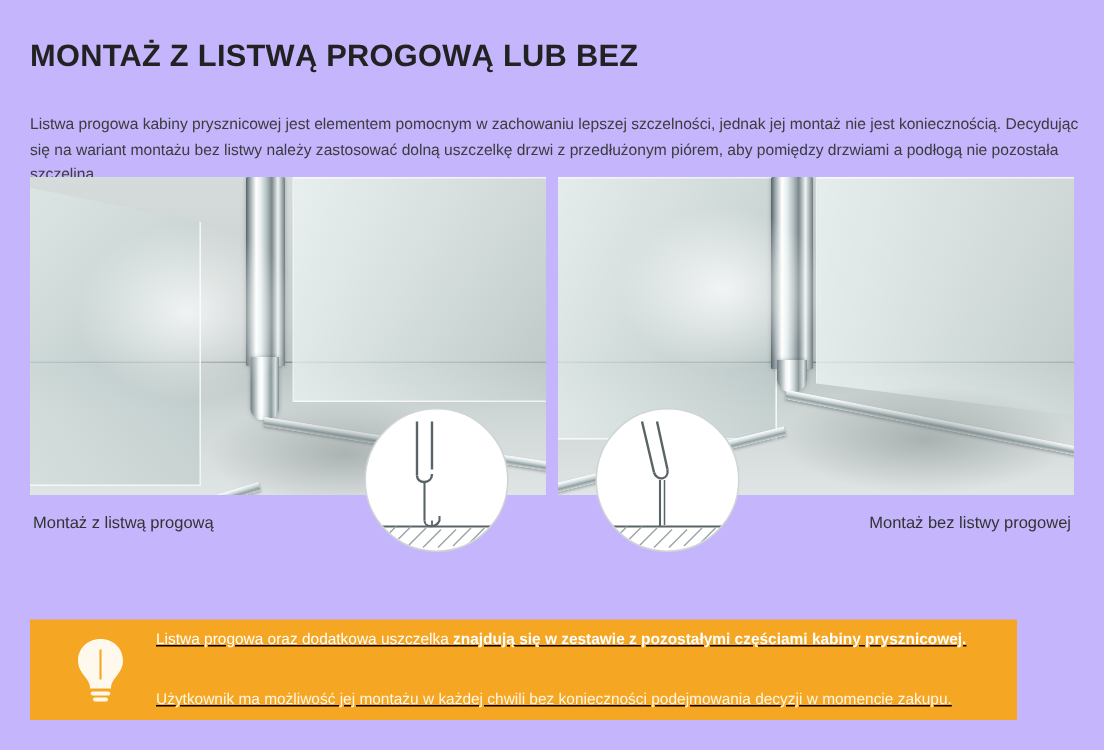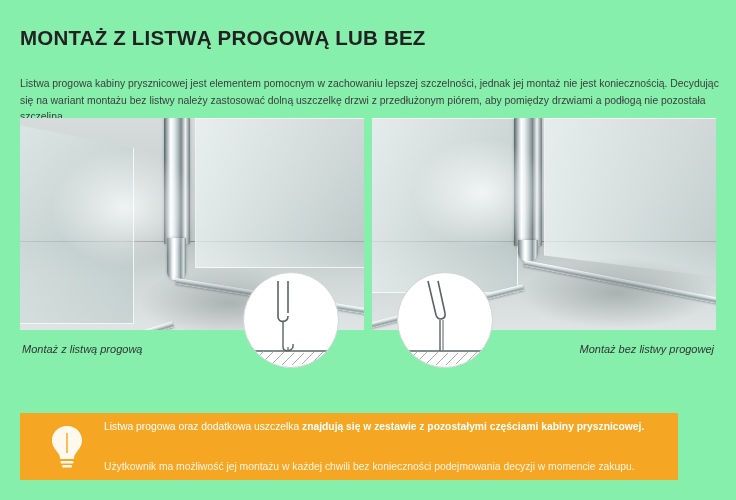--- a/index.html
+++ b/index.html
@@ -7,21 +7,21 @@
     margin: 0; padding: 0;
     width: 736px; height: 500px;
     background: #ffffff;
     font-family: "Liberation Sans", sans-serif;
     overflow: hidden;
   }
   #page {
     position: relative;
     width: 736px;
     height: 500px;
-    background: #86efac;
+    background: #c4b5fd;
   }
 
   
   .heading {
     position: absolute;
     left: 20px;
     top: 12px;
     font-size: 20.5px;
     font-weight: bold;
     letter-spacing: 0.2px;
@@ -128,36 +128,36 @@
   .callout-left  { left: 243px; }
   .callout-right { left: 397px; }
   .callout svg { display: block; }
 
   
   .caption {
     position: absolute;
     top: 343px;
     font-size: 11px;
     color: #333333;
-    font-style: italic;
   }
   .caption-left  { left: 22px; }
   .caption-right { right: 22px; text-align: left; }
 
   
   .note {
     position: absolute;
     left: 20px;
     top: 413px;
     width: 658px;
     height: 67px;
     background: #f5a623;
     display: flex;
     align-items: center;
     padding: 0 14px 0 18px;
+    text-decoration: underline;
   }
   .note .bulb {
     flex: 0 0 58px;
     height: 58px;
     display: flex;
     align-items: center;
     justify-content: center;
   }
   .note-text {
     font-size: 10.3px;

